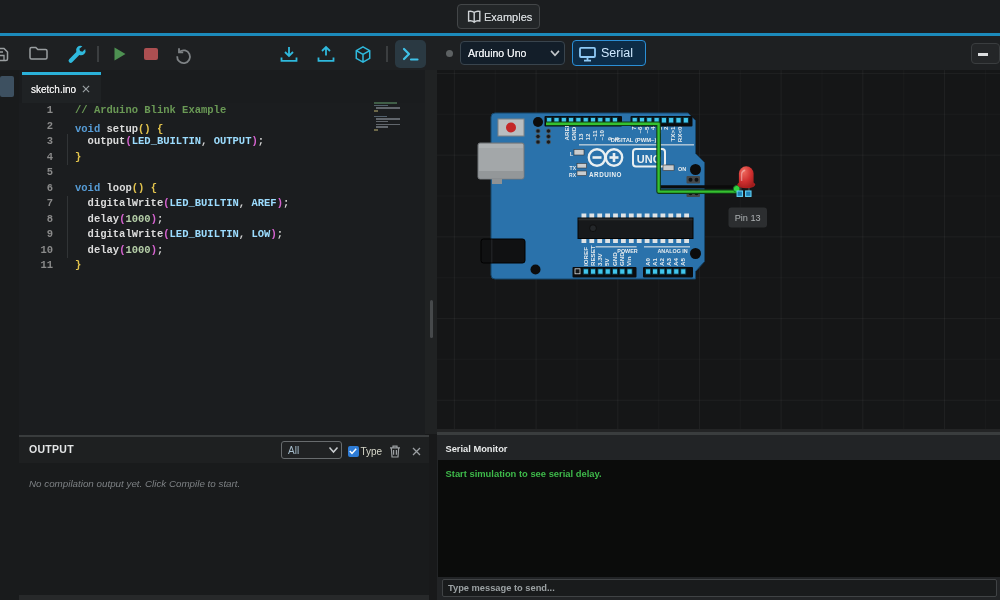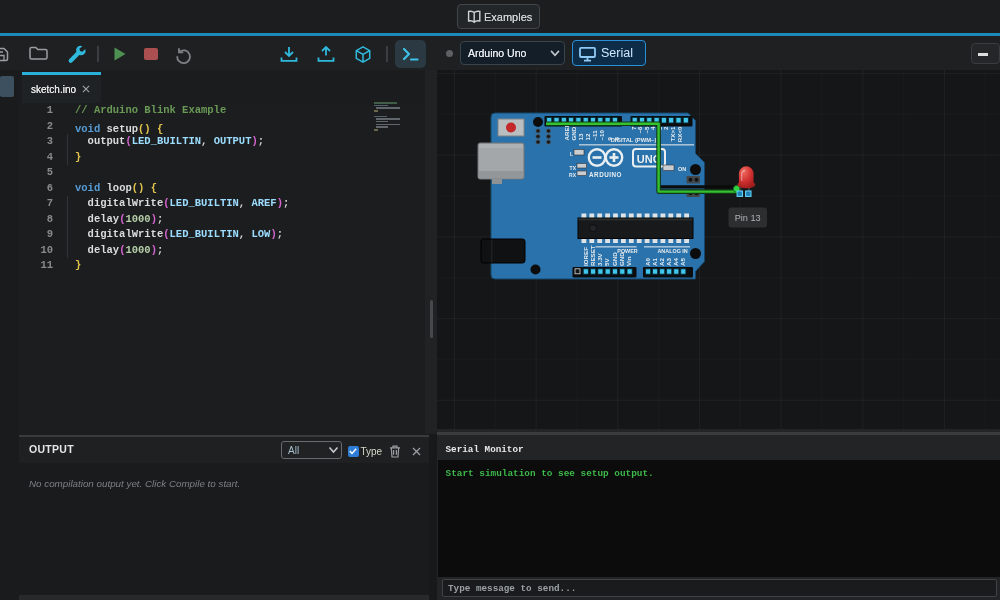--- a/index.html
+++ b/index.html
@@ -1,16 +1,16 @@
 <!DOCTYPE html>
 <html><head><meta charset="utf-8"><style>
 *{margin:0;padding:0;box-sizing:border-box}
 html,body{width:1000px;height:600px;overflow:hidden;background:#161718;font-family:"Liberation Sans",sans-serif}
 .a{position:absolute}
-.mono{font-family:Liberation Mono, monospace}
+.mono{font-family:Liberation Sans, sans-serif}
 .ln{position:absolute;left:75px;font-family:"Liberation Mono",monospace;font-size:10.5px;font-weight:700;line-height:15.5px;white-space:pre;color:#d4d4d4}
 .gt{position:absolute;left:0;width:53px;text-align:right;font-family:"Liberation Mono",monospace;font-size:10.5px;font-weight:700;line-height:15.5px;color:#8a8a8a}
 .ck{color:#569cd6}.cw{color:#dcdcdc}.cg{color:#e3c44d}.cp{color:#d563cf}.cb{color:#9cdcfe}.cn{color:#b5cea8}.cc{color:#6a9955}
 svg{position:absolute;overflow:visible}
 </style></head>
 <body>
 
 <div class="a" style="left:0;top:0;width:1000px;height:33px;background:#1b1d1f"></div>
 <div class="a" style="left:457px;top:4px;width:83px;height:25px;background:#232628;border:1px solid #434648;border-radius:4px"></div>
 <svg class="a" style="left:467px;top:10px" width="15" height="14" viewBox="0 0 15 14">
@@ -349,15 +349,15 @@
 </svg>
 <svg class="a" style="left:412px;top:446.5px" width="9" height="9" viewBox="0 0 9 9">
  <path d="M1,1 L8,8 M8,1 L1,8" stroke="#9b9fa2" stroke-width="1.3"></path>
 </svg>
 <div class="a" style="left:29px;top:477.8px;font-size:9.8px;font-style:italic;color:#7d8184">No compilation output yet. Click Compile to start.</div>
 <div class="a" style="left:19px;top:595px;width:409.5px;height:5px;background:#27292a"></div>
 
 <div class="a" style="left:437px;top:432px;width:563px;height:168px;background:#222426;border-top:3.5px solid #3a3d3e"></div>
 <div class="a mono" style="left:445.5px;top:443.5px;font-size:9.3px;font-weight:700;color:#e8eaea">Serial Monitor</div>
 <div class="a" style="left:437.5px;top:459.5px;width:562.5px;height:117px;background:#0b0c0b"></div>
-<div class="a mono" style="left:445.5px;top:468.3px;font-size:9.4px;font-weight:700;color:#3eb94a">Start simulation to see setup output.</div>
+<div class="a mono" style="left:445.5px;top:468.3px;font-size:9.4px;font-weight:700;color:#3eb94a">Start simulation to see serial delay.</div>
 <div class="a" style="left:441.5px;top:579px;width:555px;height:17.5px;background:#191b1c;border:1px solid #404345;border-radius:2px"></div>
 <div class="a mono" style="left:448px;top:583px;font-size:9.3px;font-weight:700;color:#9ba1a3">Type message to send...</div>
 
 </body></html>

